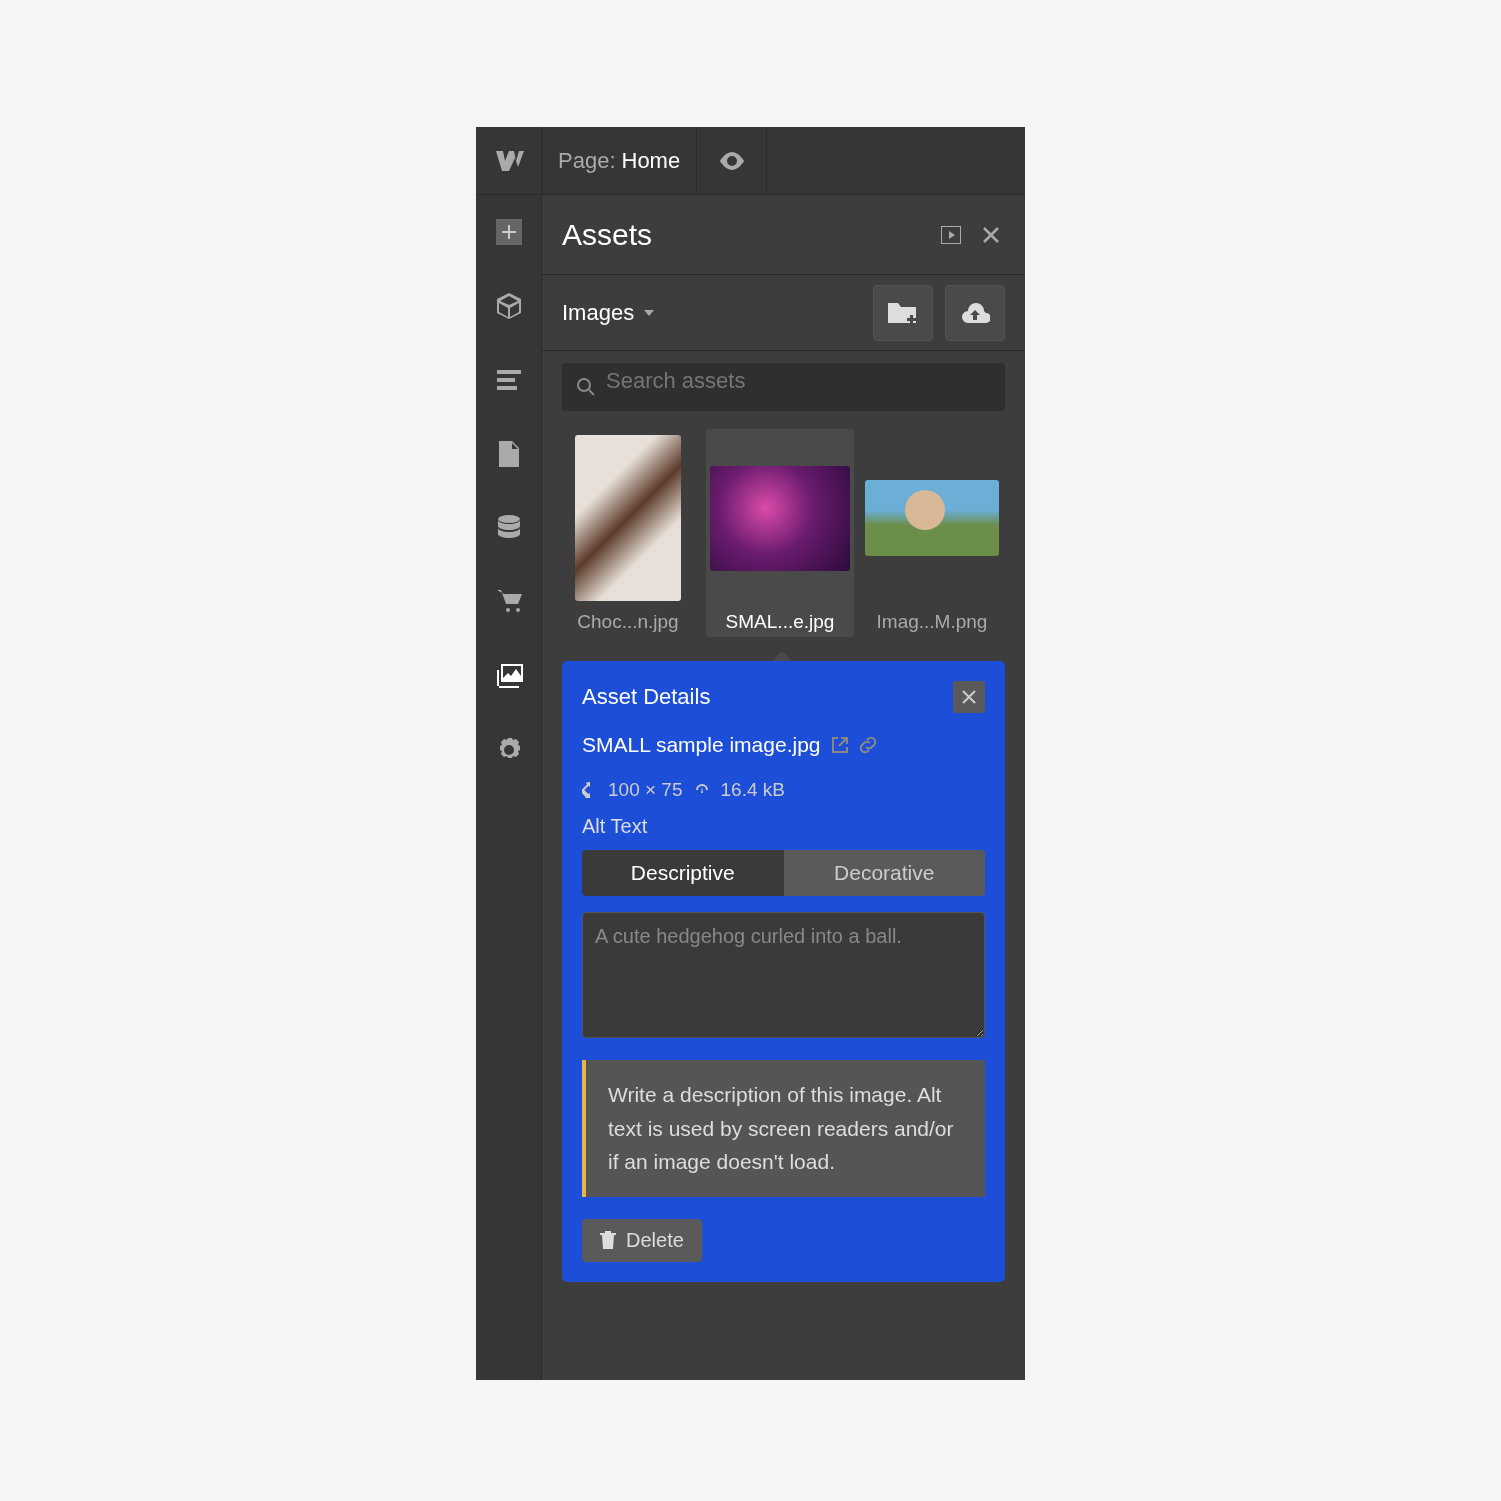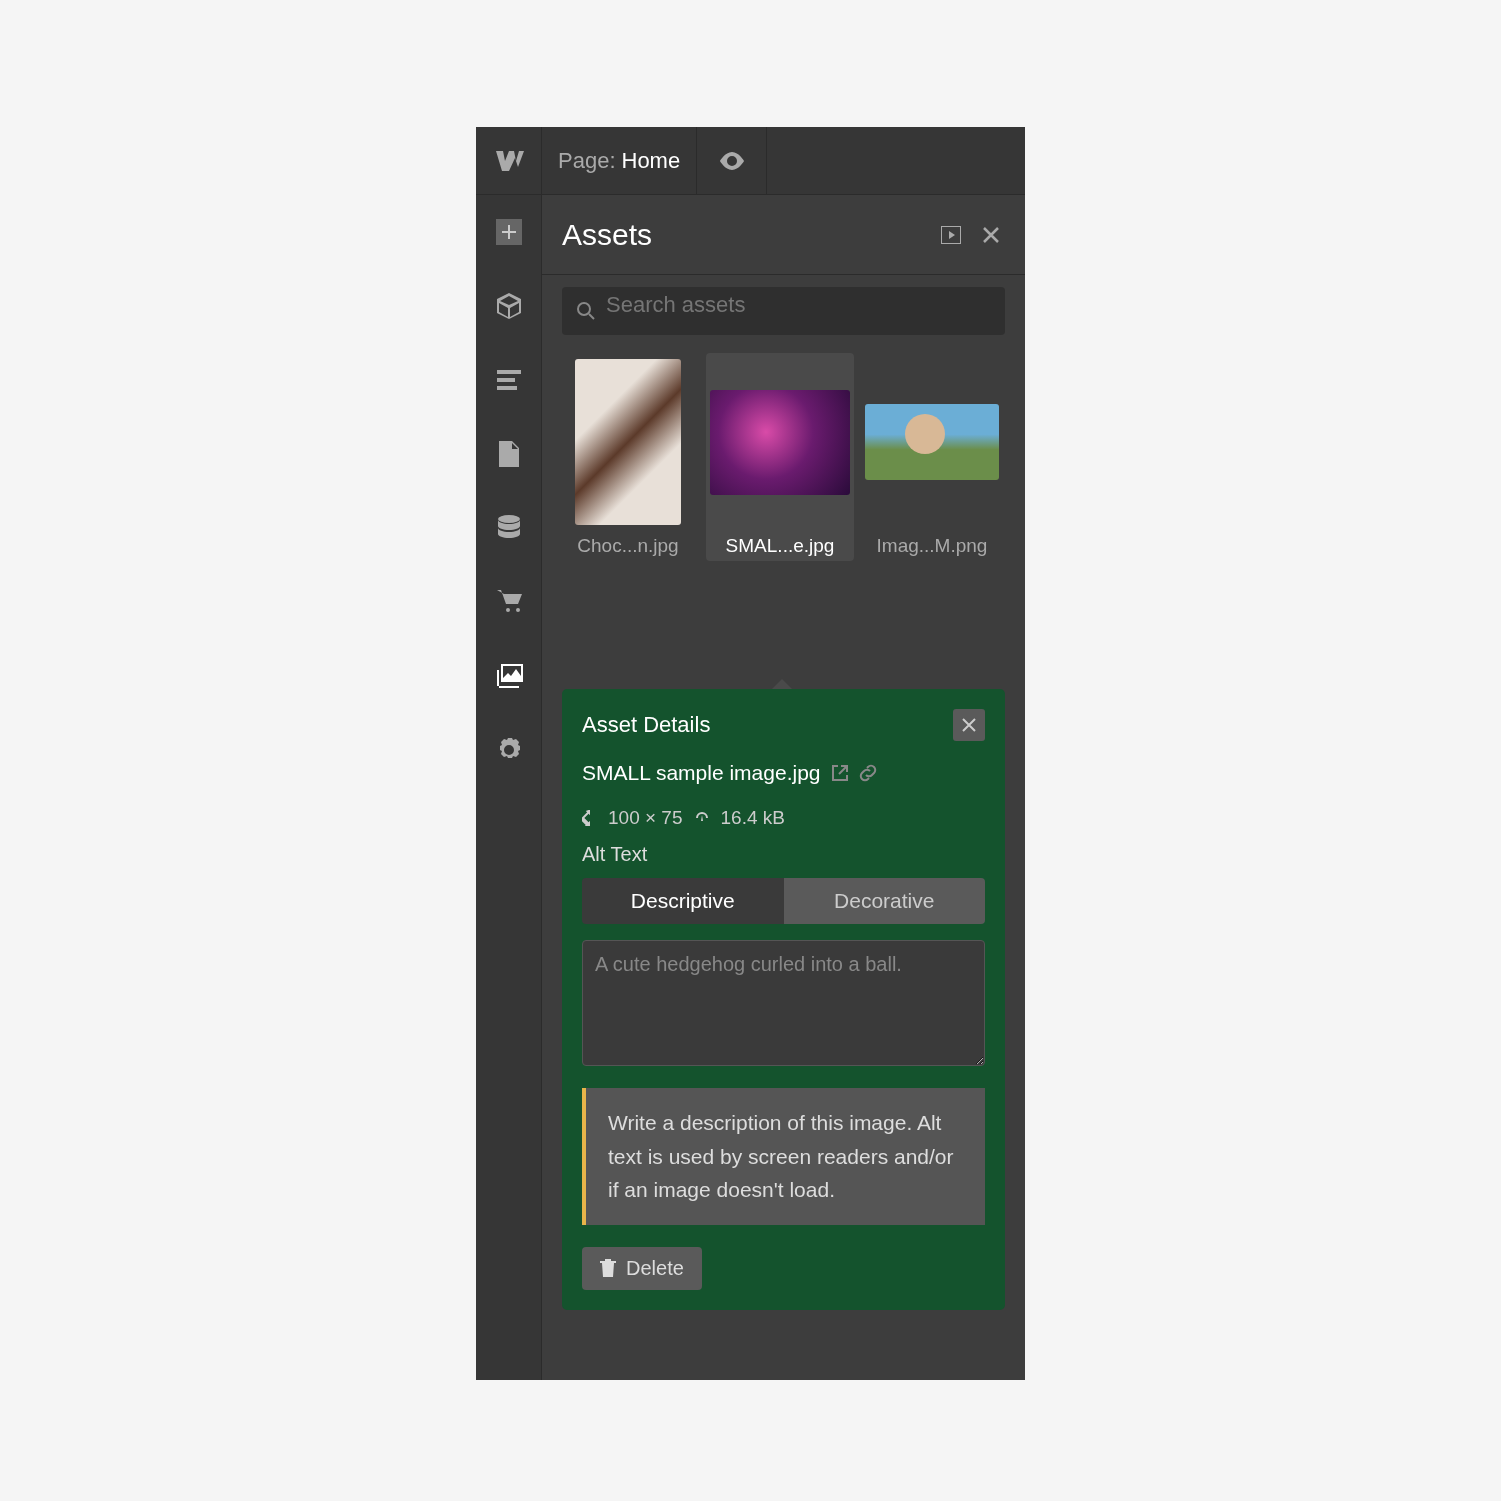--- a/index.html
+++ b/index.html
@@ -192,22 +192,22 @@
       text-overflow: ellipsis;
       width: 100%;
       text-align: center;
     }
     .asset-item.selected .asset-name { color: #fff; }
 
     .details-panel {
       position: absolute;
       left: 20px;
       right: 20px;
-      top: 494px;
-      background: #14532d;
+      top: 466px;
+      background: #1d4ed8;
       border-radius: 5px;
       padding: 20px;
     }
     .details-panel::before {
       content: '';
       position: absolute;
       top: -10px;
       left: 210px;
       width: 0; height: 0;
       border-left: 10px solid transparent;
@@ -390,20 +390,35 @@
               <path fill="#aaa" d="M8 5l6 4-6 4z"></path>
             </svg>
         </div>
         <div class="header-btn">
           <svg width="18" height="18" viewBox="0 0 18 18">
               <path stroke="#aaa" stroke-width="2.5" d="M2 2l14 14M16 2L2 16"></path>
             </svg>
         </div>
       </div>
 
+      <div class="toolbar">
+        <div class="filter-dropdown">Images</div>
+        <div class="toolbar-spacer"></div>
+        <div class="toolbar-btn">
+          <svg width="30" height="24" viewBox="0 0 30 24">
+              <path fill="#ddd" d="M0 2h10l3 4h15v16H0V2z"></path>
+              <path fill="#4a4a4a" d="M22 14h3v3h3v3h-3v3h-3v-3h-3v-3h3z"></path>
+            </svg>
+        </div>
+        <div class="toolbar-btn">
+          <svg width="30" height="22" viewBox="0 0 30 22">
+              <path fill="#ddd" d="M24 9a8 8 0 00-16 0 6 6 0 000 12h18a5 5 0 000-10l-2-2zm-9-1l5 5h-3v5h-4v-5h-3l5-5z"></path>
+            </svg>
+        </div>
+      </div>
 
       <div class="search-row">
         <div class="search-wrap">
           <svg width="20" height="20" viewBox="0 0 20 20">
               <circle cx="8" cy="8" r="6" fill="none" stroke="#888" stroke-width="2"></circle>
               <path stroke="#888" stroke-width="2" d="M13 13l5 5"></path>
             </svg>
           <input class="search-input" placeholder="Search assets" style="">
         </div>
       </div>

